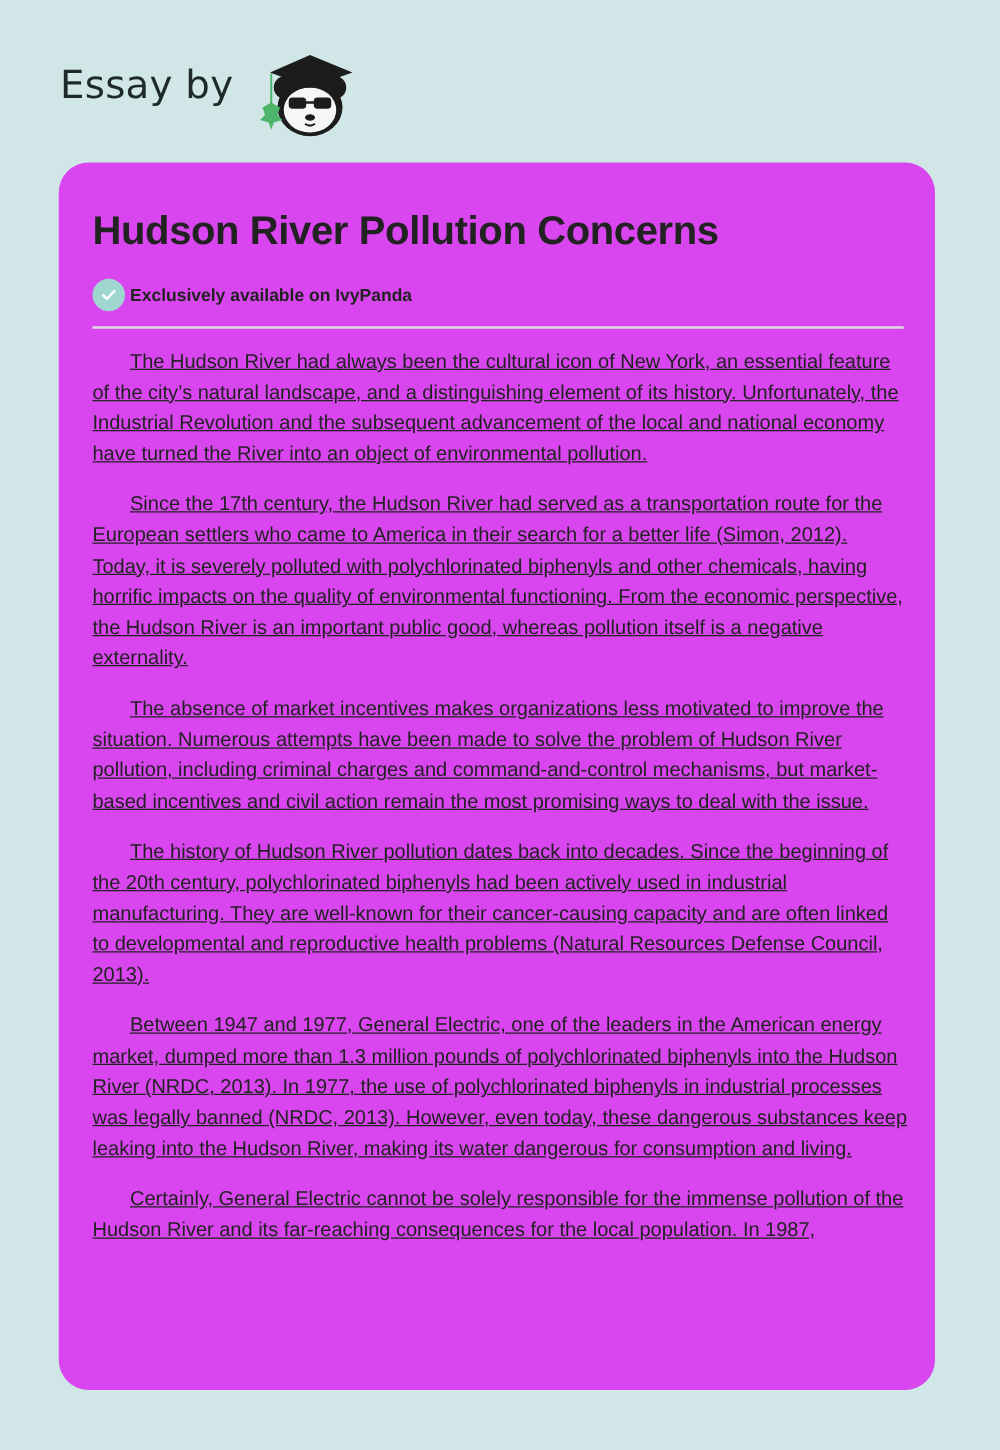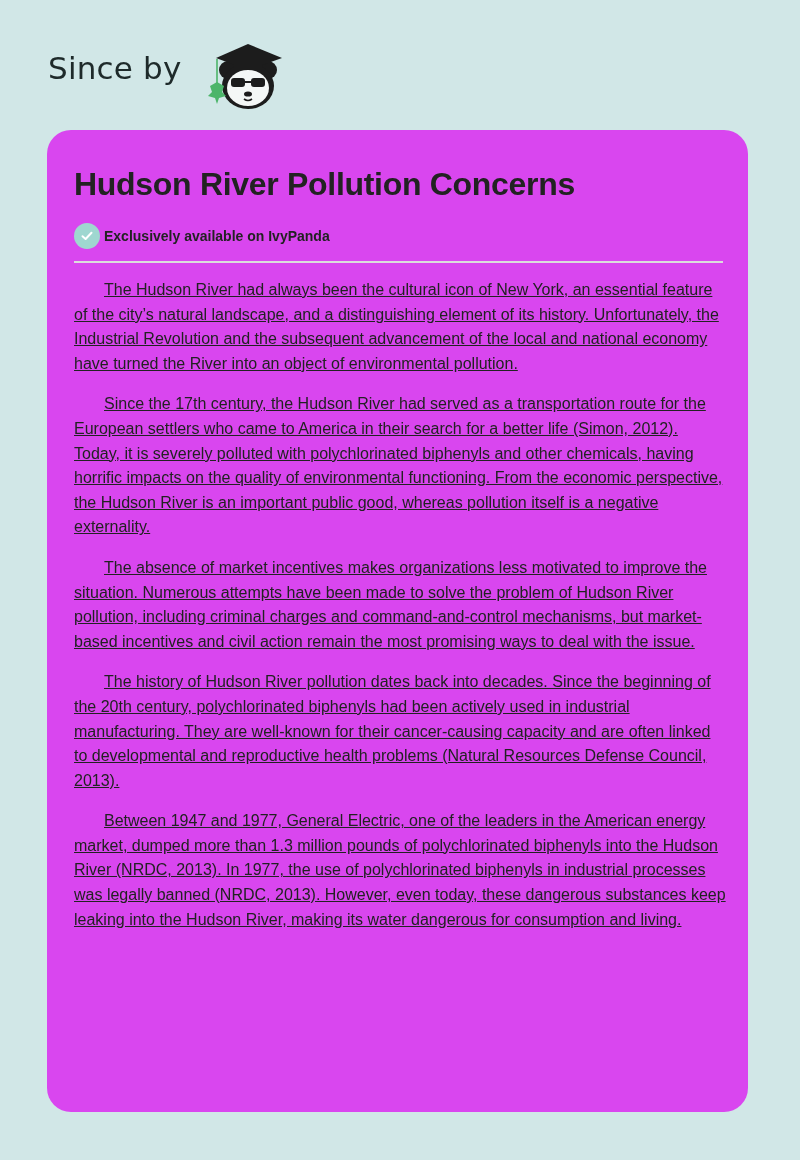--- a/index.html
+++ b/index.html
@@ -51,21 +51,21 @@
   }
   .para {
     margin: 0 0 16px 0; font-size: 16px; line-height: 24.6px; color: #222;
     text-indent: 30px;
   }
 </style>
 </head>
 <body>
 
 <div class="header">
-  <span class="essay-by">Since by</span>
+  <span class="essay-by">Essay by</span>
   <span class="logo-mark">
     <svg width="90" height="74" viewBox="0 0 90 74" xmlns="http://www.w3.org/2000/svg">
 
       <circle cx="26" cy="34" r="9" fill="#1c1c1c"></circle>
       <circle cx="66" cy="34" r="9" fill="#1c1c1c"></circle>
 
       <ellipse cx="46" cy="50" rx="26" ry="23" fill="#1c1c1c"></ellipse>
       <ellipse cx="46" cy="52" rx="21" ry="18" fill="#f4f7f6"></ellipse>
 
       <rect x="29" y="42" width="14" height="9" rx="3" fill="#1c1c1c"></rect>
@@ -98,14 +98,15 @@
   </div>
 
   <div class="divider"></div>
 
   <div class="body-text">
     <p class="para">The Hudson River had always been the cultural icon of New York, an essential feature of the city’s natural landscape, and a distinguishing element of its history. Unfortunately, the Industrial Revolution and the subsequent advancement of the local and national economy have turned the River into an object of environmental pollution.</p>
     <p class="para">Since the 17th century, the Hudson River had served as a transportation route for the European settlers who came to America in their search for a better life (Simon, 2012). Today, it is severely polluted with polychlorinated biphenyls and other chemicals, having horrific impacts on the quality of environmental functioning. From the economic perspective, the Hudson River is an important public good, whereas pollution itself is a negative externality.</p>
     <p class="para">The absence of market incentives makes organizations less motivated to improve the situation. Numerous attempts have been made to solve the problem of Hudson River pollution, including criminal charges and command-and-control mechanisms, but market-based incentives and civil action remain the most promising ways to deal with the issue.</p>
     <p class="para">The history of Hudson River pollution dates back into decades. Since the beginning of the 20th century, polychlorinated biphenyls had been actively used in industrial manufacturing. They are well-known for their cancer-causing capacity and are often linked to developmental and reproductive health problems (Natural Resources Defense Council, 2013).</p>
     <p class="para">Between 1947 and 1977, General Electric, one of the leaders in the American energy market, dumped more than 1.3 million pounds of polychlorinated biphenyls into the Hudson River (NRDC, 2013). In 1977, the use of polychlorinated biphenyls in industrial processes was legally banned (NRDC, 2013). However, even today, these dangerous substances keep leaking into the Hudson River, making its water dangerous for consumption and living.</p>
+    <p class="para">Certainly, General Electric cannot be solely responsible for the immense pollution of the Hudson River and its far-reaching consequences for the local population. In 1987,</p>
   </div>
 </main>
 
 </body></html>

